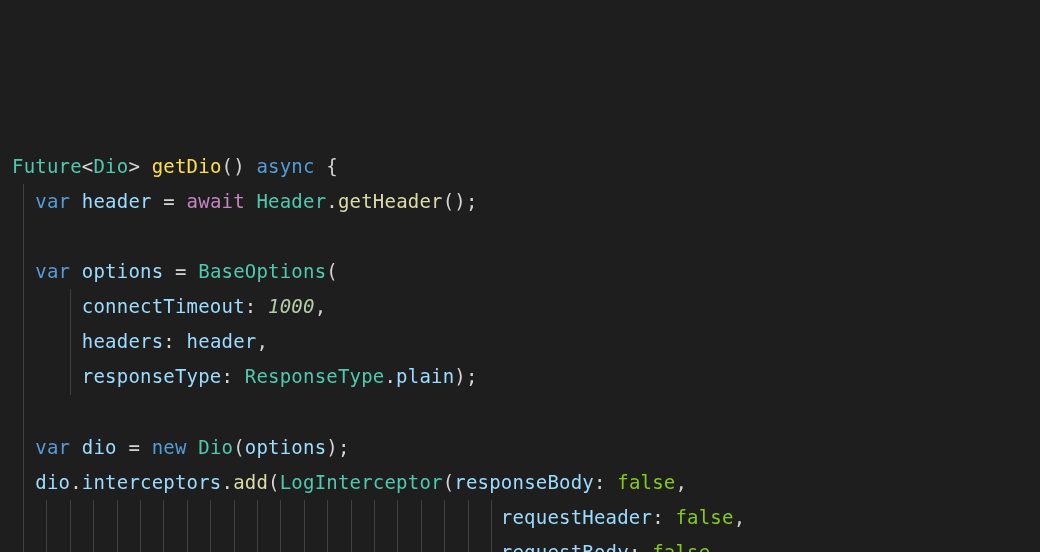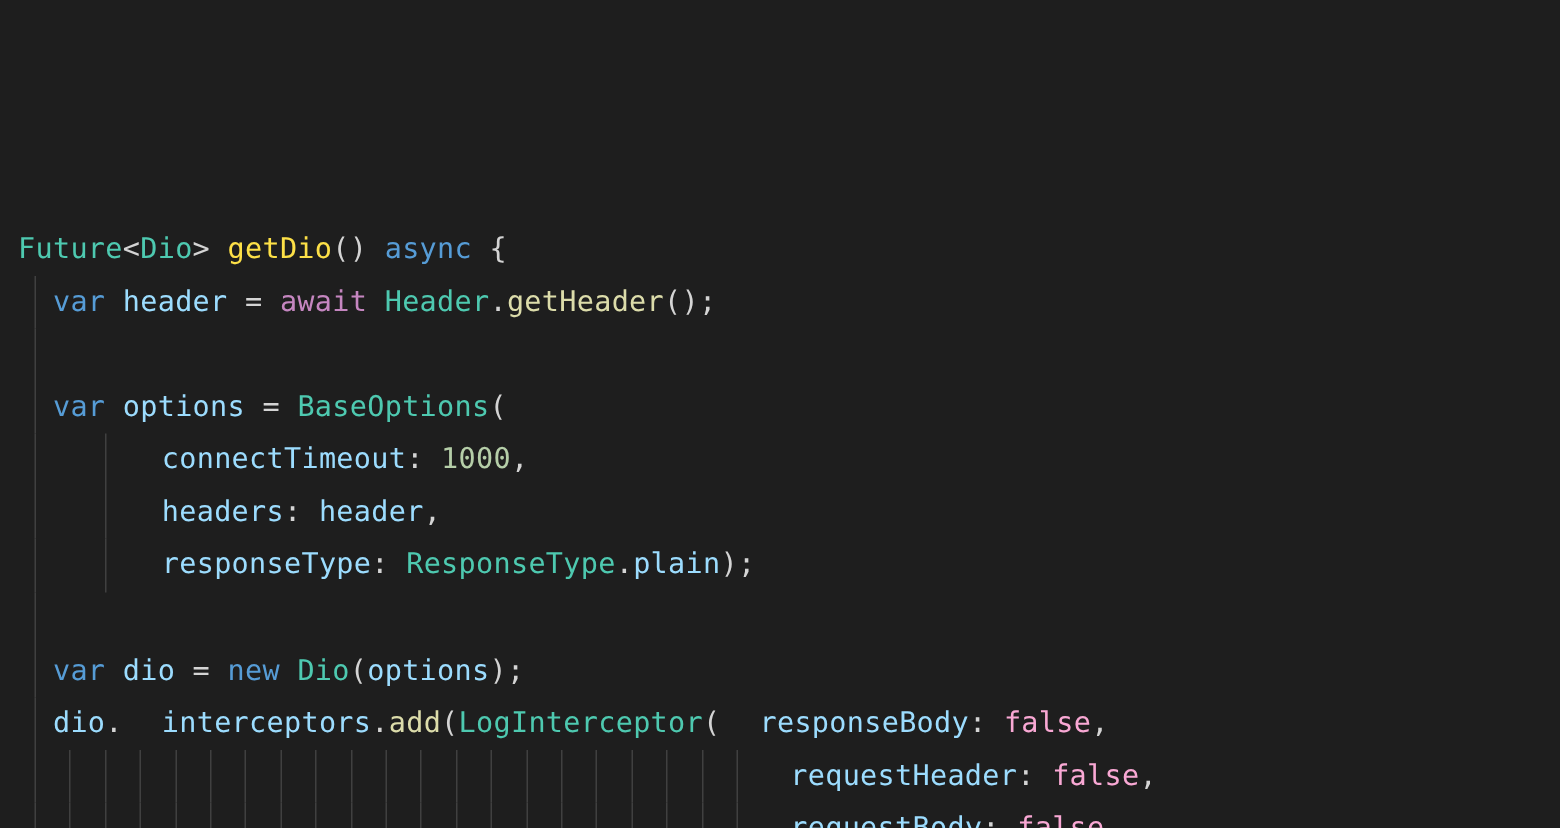--- a/index.html
+++ b/index.html
@@ -32,23 +32,23 @@
     .tok-generic { color: #4ec9b0; }
     .tok-angle { color: #d4d4d4; }
     .tok-func { color: #fde047; }
     .tok-paren { color: #d4d4d4; }
     .tok-keyword { color: #569cd6; }
     .tok-keyword-ctrl { color: #c586c0; text-align: right; }
     .tok-punct { color: #d4d4d4; }
     .tok-ident { color: #9cdcfe; }
     .tok-class { color: #4ec9b0; }
     .tok-method { color: #dcdcaa; }
-    .tok-num { color: #b5cea8; }
-    .tok-prop { color: #9cdcfe; margin-left: 26px; }
-    .tok-bool { color: #f9a8d4; }
+    .tok-num { color: #b5cea8; font-style: italic; }
+    .tok-prop { color: #9cdcfe; }
+    .tok-bool { color: #84cc16; }
     .tok-dot { color: #d4d4d4; }
   </style>
 </head>
 <body>
 
 
 
 <div><div class="code-line"><span class="tok-type">Future</span><span class="tok-angle">&lt;</span><span class="tok-generic">Dio</span><span class="tok-angle">&gt;</span><span> </span><span class="tok-func">getDio</span><span class="tok-paren">()</span><span> </span><span class="tok-keyword">async</span><span> </span><span class="tok-punct">{</span></div><div class="code-line"><span class="indent-guide" style="left:11px"></span><span>  </span><span class="tok-keyword">var</span><span> </span><span class="tok-ident">header</span><span> </span><span class="tok-punct">=</span><span> </span><span class="tok-keyword-ctrl">await</span><span> </span><span class="tok-class">Header</span><span class="tok-dot">.</span><span class="tok-method">getHeader</span><span class="tok-paren">()</span><span class="tok-punct">;</span></div><div class="code-line"><span class="indent-guide" style="left:11px"></span> </div><div class="code-line"><span class="indent-guide" style="left:11px"></span><span>  </span><span class="tok-keyword">var</span><span> </span><span class="tok-ident">options</span><span> </span><span class="tok-punct">=</span><span> </span><span class="tok-class">BaseOptions</span><span class="tok-paren">(</span></div><div class="code-line"><span class="indent-guide" style="left:11px"></span><span class="indent-guide" style="left:58px"></span><span>      </span><span class="tok-prop">connectTimeout</span><span class="tok-punct">:</span><span> </span><span class="tok-num">1000</span><span class="tok-punct">,</span></div><div class="code-line"><span class="indent-guide" style="left:11px"></span><span class="indent-guide" style="left:58px"></span><span>      </span><span class="tok-prop">headers</span><span class="tok-punct">:</span><span> </span><span class="tok-ident">header</span><span class="tok-punct">,</span></div><div class="code-line"><span class="indent-guide" style="left:11px"></span><span class="indent-guide" style="left:58px"></span><span>      </span><span class="tok-prop">responseType</span><span class="tok-punct">:</span><span> </span><span class="tok-class">ResponseType</span><span class="tok-dot">.</span><span class="tok-ident">plain</span><span class="tok-paren">)</span><span class="tok-punct">;</span></div><div class="code-line"><span class="indent-guide" style="left:11px"></span> </div><div class="code-line"><span class="indent-guide" style="left:11px"></span><span>  </span><span class="tok-keyword">var</span><span> </span><span class="tok-ident">dio</span><span> </span><span class="tok-punct">=</span><span> </span><span class="tok-keyword">new</span><span> </span><span class="tok-class">Dio</span><span class="tok-paren">(</span><span class="tok-ident">options</span><span class="tok-paren">)</span><span class="tok-punct">;</span></div><div class="code-line"><span class="indent-guide" style="left:11px"></span><span>  </span><span class="tok-ident">dio</span><span class="tok-dot">.</span><span class="tok-prop">interceptors</span><span class="tok-dot">.</span><span class="tok-method">add</span><span class="tok-paren">(</span><span class="tok-class">LogInterceptor</span><span class="tok-paren">(</span><span class="tok-prop">responseBody</span><span class="tok-punct">:</span><span> </span><span class="tok-bool">false</span><span class="tok-punct">,</span></div><div class="code-line"><span class="indent-guide" style="left:11px"></span><span class="indent-guide" style="left:34px"></span><span class="indent-guide" style="left:58px"></span><span class="indent-guide" style="left:81px"></span><span class="indent-guide" style="left:105px"></span><span class="indent-guide" style="left:128px"></span><span class="indent-guide" style="left:151px"></span><span class="indent-guide" style="left:175px"></span><span class="indent-guide" style="left:198px"></span><span class="indent-guide" style="left:222px"></span><span class="indent-guide" style="left:245px"></span><span class="indent-guide" style="left:268px"></span><span class="indent-guide" style="left:292px"></span><span class="indent-guide" style="left:315px"></span><span class="indent-guide" style="left:339px"></span><span class="indent-guide" style="left:362px"></span><span class="indent-guide" style="left:385px"></span><span class="indent-guide" style="left:409px"></span><span class="indent-guide" style="left:432px"></span><span class="indent-guide" style="left:456px"></span><span class="indent-guide" style="left:479px"></span><span>                                          </span><span class="tok-prop">requestHeader</span><span class="tok-punct">:</span><span> </span><span class="tok-bool">false</span><span class="tok-punct">,</span></div><div class="code-line"><span class="indent-guide" style="left:11px"></span><span class="indent-guide" style="left:34px"></span><span class="indent-guide" style="left:58px"></span><span class="indent-guide" style="left:81px"></span><span class="indent-guide" style="left:105px"></span><span class="indent-guide" style="left:128px"></span><span class="indent-guide" style="left:151px"></span><span class="indent-guide" style="left:175px"></span><span class="indent-guide" style="left:198px"></span><span class="indent-guide" style="left:222px"></span><span class="indent-guide" style="left:245px"></span><span class="indent-guide" style="left:268px"></span><span class="indent-guide" style="left:292px"></span><span class="indent-guide" style="left:315px"></span><span class="indent-guide" style="left:339px"></span><span class="indent-guide" style="left:362px"></span><span class="indent-guide" style="left:385px"></span><span class="indent-guide" style="left:409px"></span><span class="indent-guide" style="left:432px"></span><span class="indent-guide" style="left:456px"></span><span class="indent-guide" style="left:479px"></span><span>                                          </span><span class="tok-prop">requestBody</span><span class="tok-punct">:</span><span> </span><span class="tok-bool">false</span><span class="tok-punct">,</span></div></div>
 
 

